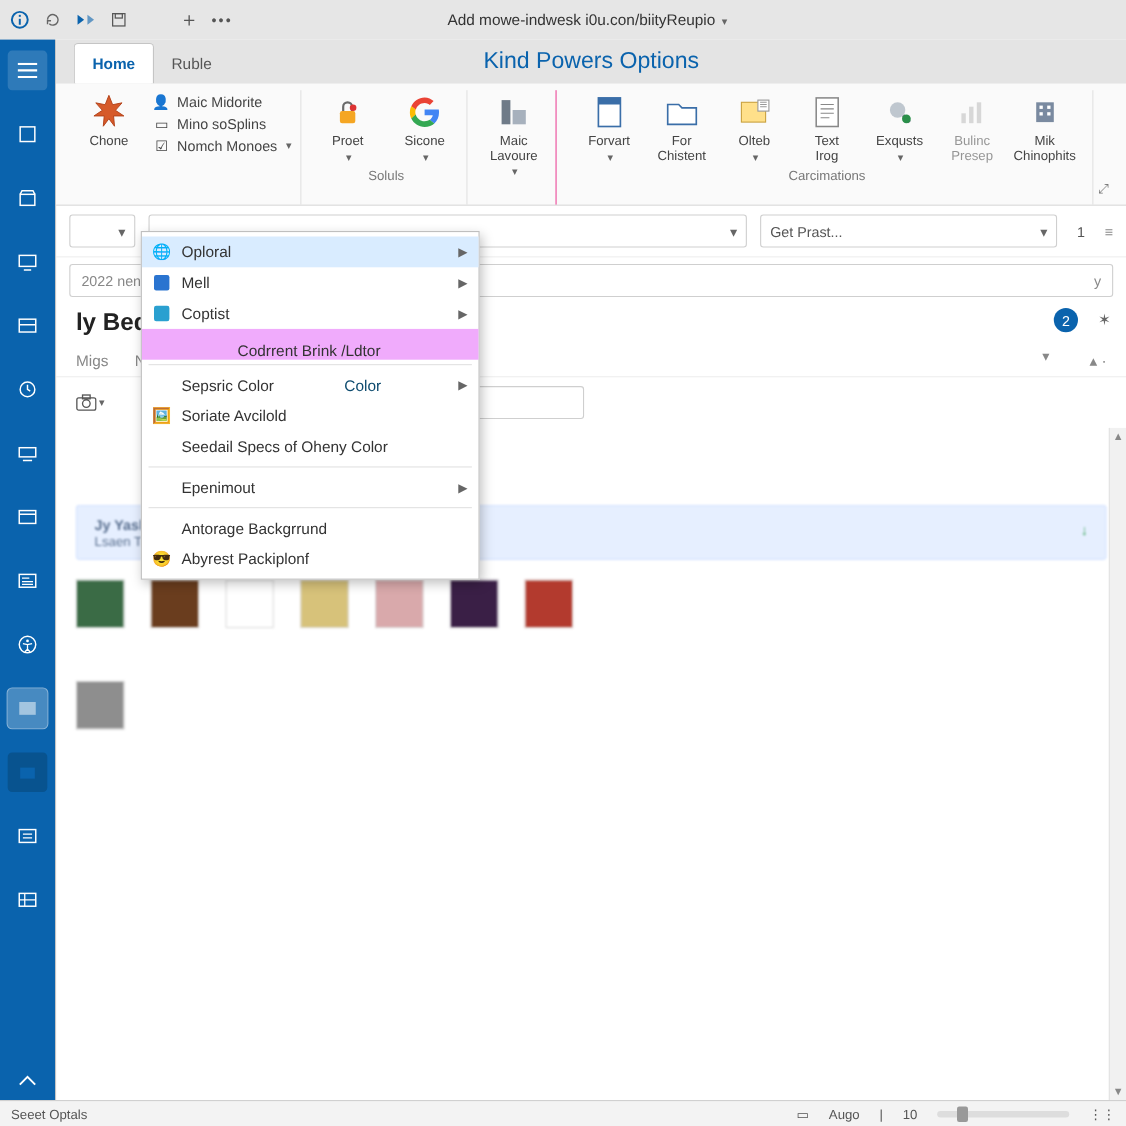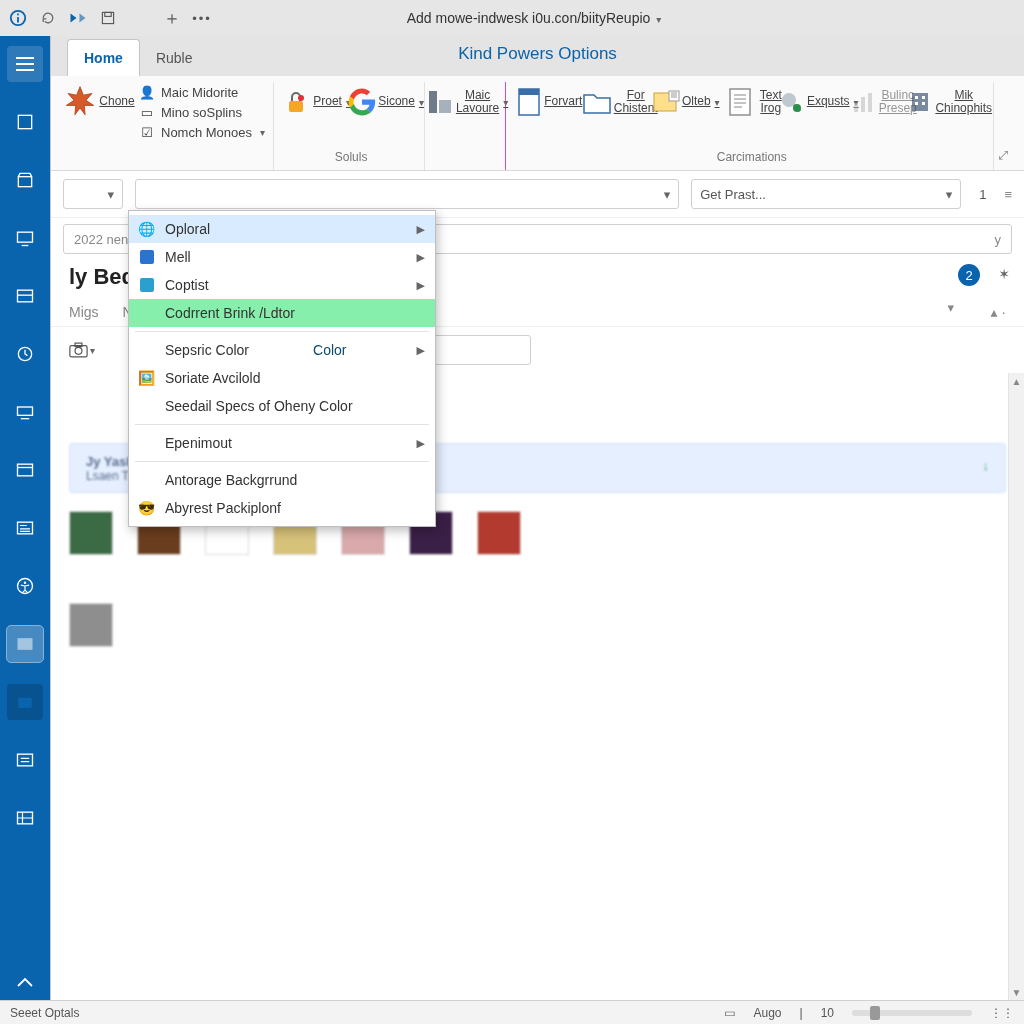--- a/index.html
+++ b/index.html
@@ -14,27 +14,27 @@
   .rail-btn { width: 36px; height: 36px; display: flex; align-items: center; justify-content: center; color: #fff; border-radius: 4px; }
   .rail-btn.sel { background: rgba(255,255,255,0.25); outline: 1px solid rgba(255,255,255,0.5); }
   .rail-btn.hamburger { background: rgba(255,255,255,0.15); }
   .rail-spacer { flex: 1; }
   
   .main { flex: 1; display: flex; flex-direction: column; background: #fff; border-left: 1px solid #c5c5c5; }
   
   .tabstrip { height: 40px; background: #e4e4e4; display: flex; align-items: flex-end; padding: 0 16px; position: relative; }
   .tab { padding: 10px 16px; font-size: 14px; color: #555; cursor: pointer; }
   .tab.active { background: #fff; border: 1px solid #c5c5c5; border-bottom: none; border-radius: 4px 4px 0 0; color: #0a63ad; font-weight: 600; }
-  .tabstrip .heading { position: absolute; left: 50%; transform: translateX(-50%); font-size: 17px; color: #0a63ad; top: 8px; }
+  .tabstrip .heading { position: absolute; left: 50%; transform: translateX(-50%); font-size: 21px; color: #0a63ad; top: 8px; }
   
   .ribbon { background: #fafafa; border-bottom: 1px solid #d9d9d9; padding: 6px 10px 0 10px; display: flex; gap: 4px; }
   .rgroup { display: flex; flex-direction: column; align-items: center; padding: 0 8px; border-right: 1px solid #e2e2e2; }
   .rgroup:last-child { border-right: none; }
   .rtop { display: flex; align-items: flex-start; gap: 10px; min-height: 64px; }
-  .bigbtn { display: flex; flex-direction: row; align-items: center; justify-content: center; width: 60px; padding-top: 2px; gap: 2px; font-size: 12px; color: #444; text-align: center; text-decoration: underline; }
+  .bigbtn { display: flex; flex-direction: column; align-items: center; justify-content: space-between; width: 60px; padding-top: 2px; gap: 2px; font-size: 12px; color: #444; text-align: center; }
   .bigbtn .ico { width: 36px; height: 36px; display: flex; align-items: center; justify-content: center; }
   .bigbtn .lbl { line-height: 1.1; }
   .minirows { display: flex; flex-direction: column; gap: 4px; padding-top: 2px; }
   .minirow { display: flex; align-items: center; gap: 6px; font-size: 13px; color: #444; }
   .minirow .mi { width: 16px; height: 16px; display: inline-flex; align-items: center; justify-content: center; }
   .glabel { font-size: 12px; color: #777; padding: 4px 0 6px 0; text-align: center; width: 100%; }
   .chev { font-size: 10px; color: #666; margin-left: 2px; }
   
   .droprow { display: flex; gap: 12px; padding: 8px 12px; align-items: center; border-bottom: 1px solid #eee; }
   .pillbox { height: 30px; border: 1px solid #cfcfcf; border-radius: 3px; background: #fff; display: flex; align-items: center; justify-content: space-between; padding: 0 8px; color: #555; font-size: 13px; }
@@ -58,21 +58,21 @@
   .savebox { height: 30px; width: 150px; border: 1px solid #cfcfcf; border-radius: 3px; display:flex; align-items:center; padding:0 10px; color:#555; }
   
   .content { padding: 10px 18px; position: relative; }
   .banner { background: #e6efff; border: 1px solid #d4e2ff; border-radius: 3px; height: 50px; margin-top: 60px; display:flex; align-items:center; padding: 0 16px; position: relative; filter: blur(1px); color:#5a7090;}
   .banner .arrow { position:absolute; right:16px; top:14px; color:#4a6; }
   .swatches { display:flex; flex-wrap: wrap; gap: 24px; margin-top: 18px; filter: blur(1px); }
   .sw { width: 44px; height: 44px; border: 1px solid #ddd; }
   
   .ctxmenu { position: absolute; top: 210px; left: 128px; width: 308px; background: #fff; border: 1px solid #bfbfbf; box-shadow: 2px 4px 10px rgba(0,0,0,0.25); padding: 4px 0; z-index: 50; }
   .ctxrow { display:flex; align-items:center; height: 28px; padding: 0 10px 0 8px; font-size: 14px; color:#333; gap: 8px; position: relative;}
-  .ctxrow:hover, .ctxrow.hl { background: #86efac; }
+  .ctxrow:hover, .ctxrow.hl { background: #f0abfc; flex-direction: column; }
   .ctxrow.sel { background: #d9ecff; }
   .ctxico { width: 20px; height: 20px; display:inline-flex; align-items:center; justify-content:center; }
   .ctxarrow { margin-left: auto; color:#666; font-size: 11px; }
   .ctxsep { height: 1px; background: #e2e2e2; margin: 4px 6px; }
   .ctxside { margin-left:auto; margin-right: 6px; color:#0c4a6e; }
   
   .statusbar { height: 24px; background: #f3f3f3; border-top: 1px solid #d0d0d0; display:flex; align-items:center; padding: 0 10px; font-size: 12px; color:#555; gap: 18px; }
   .statusbar .sp { flex:1; }
   .zoomslot { width: 120px; height: 6px; background:#ddd; border-radius:3px; position:relative; }
   .zoomslot .knob { position:absolute; left: 18px; top:-4px; width:10px; height:14px; background:#999; border-radius:2px; }

